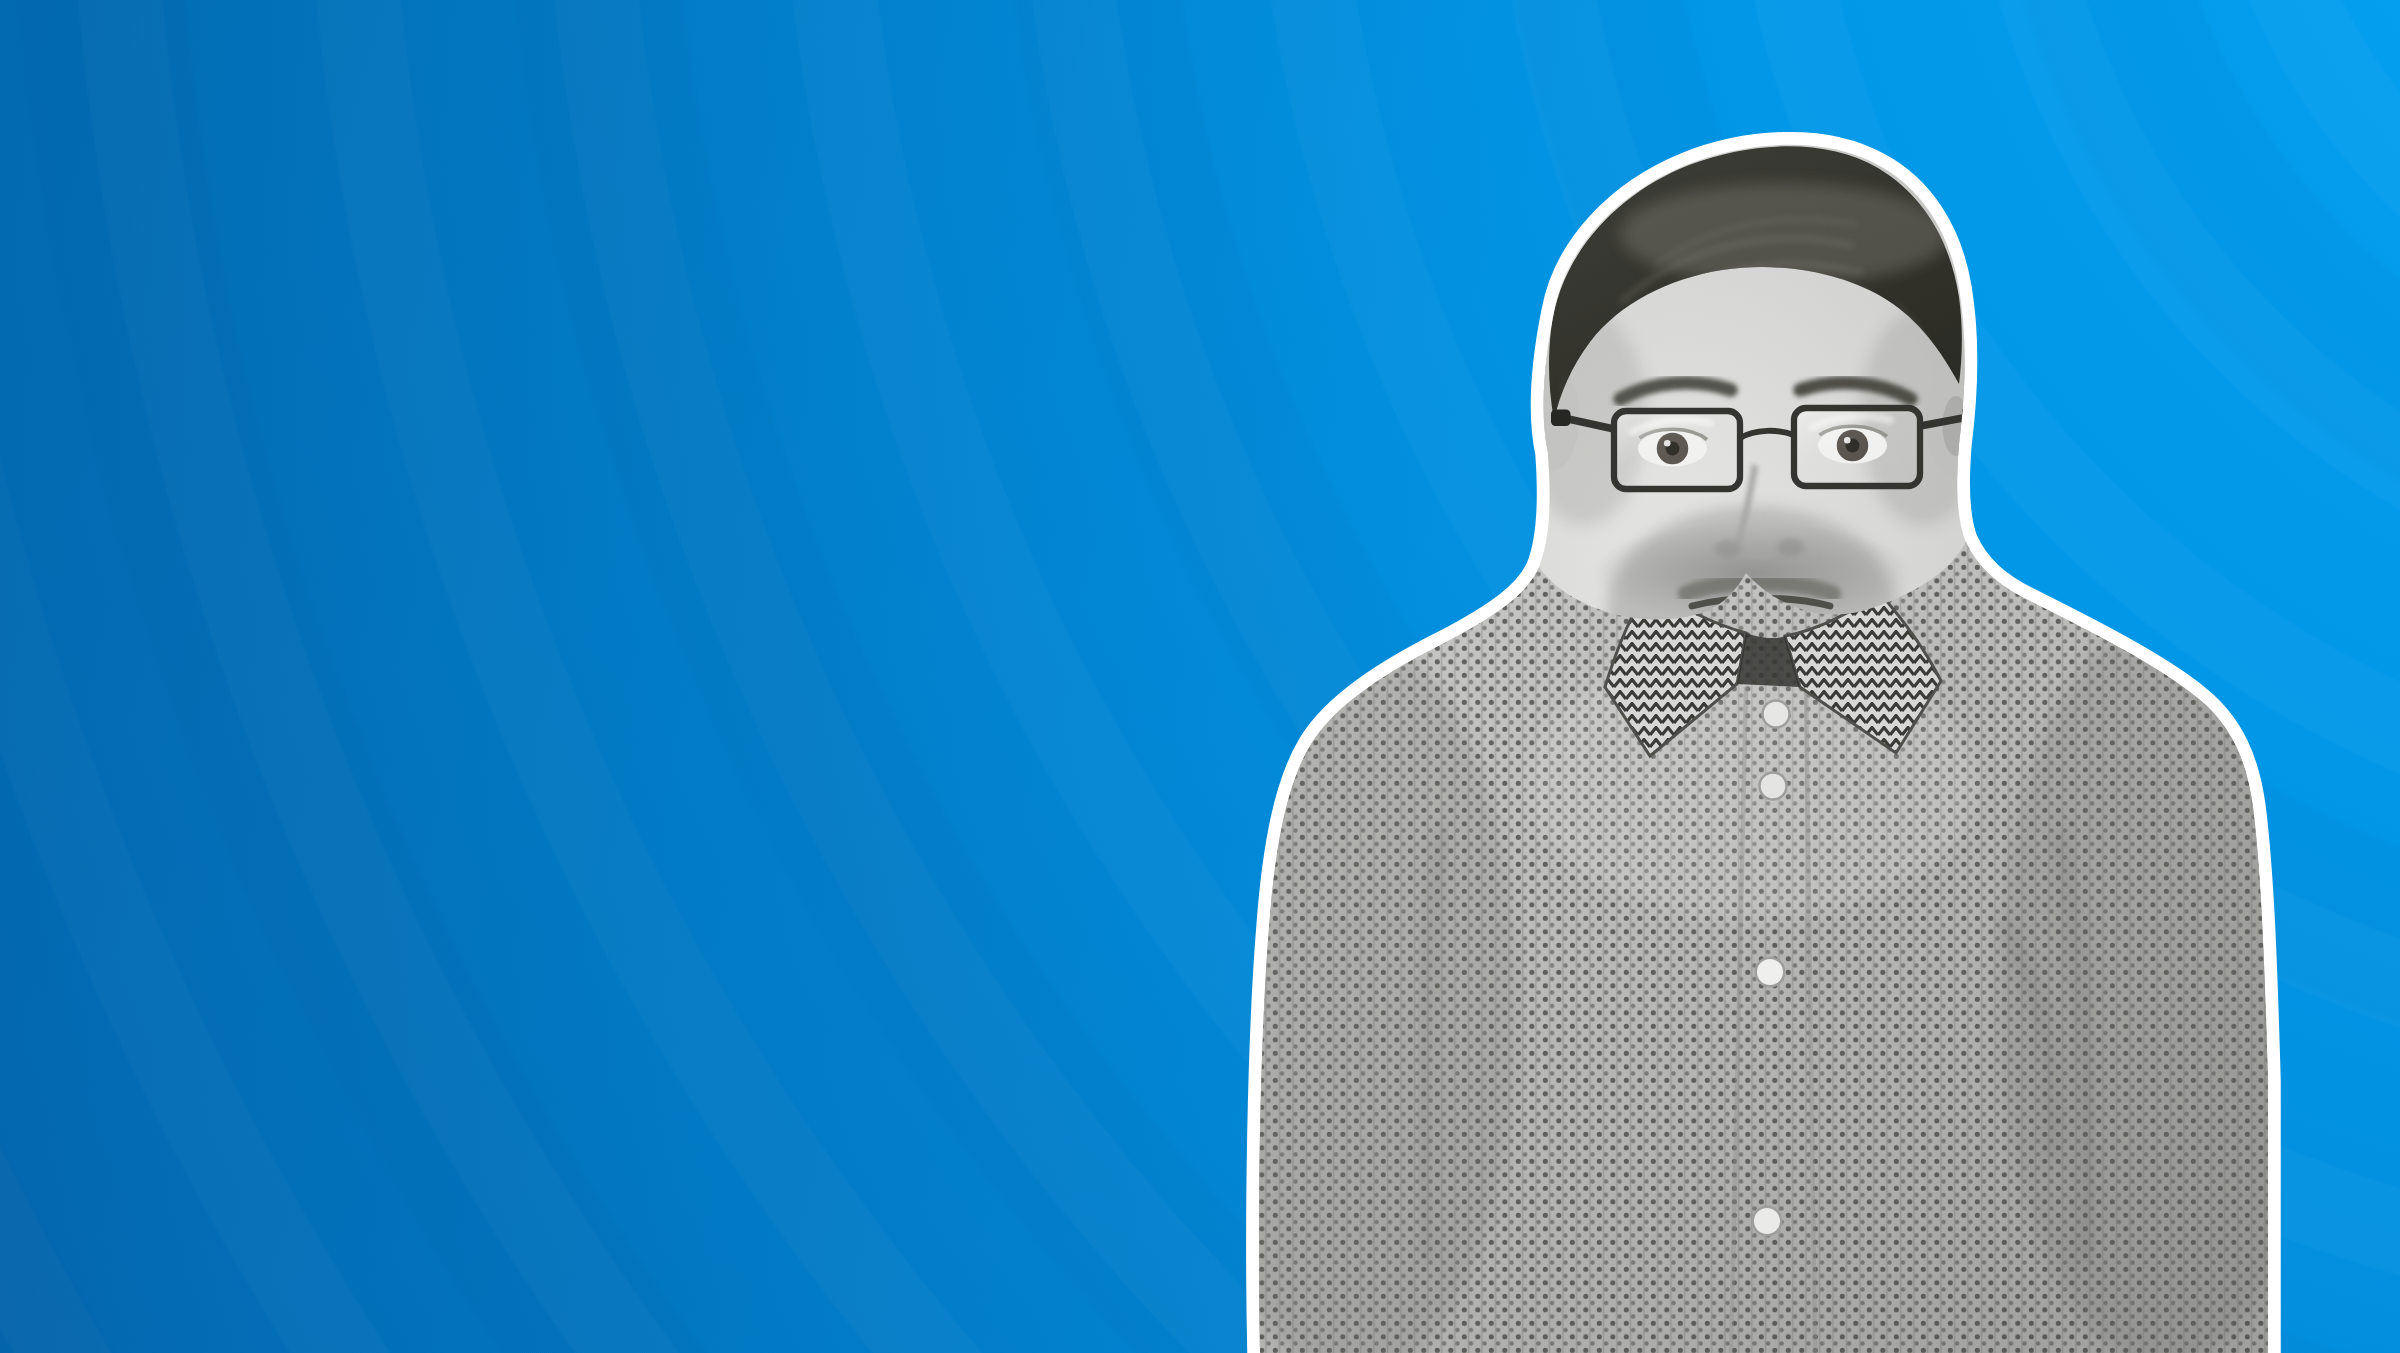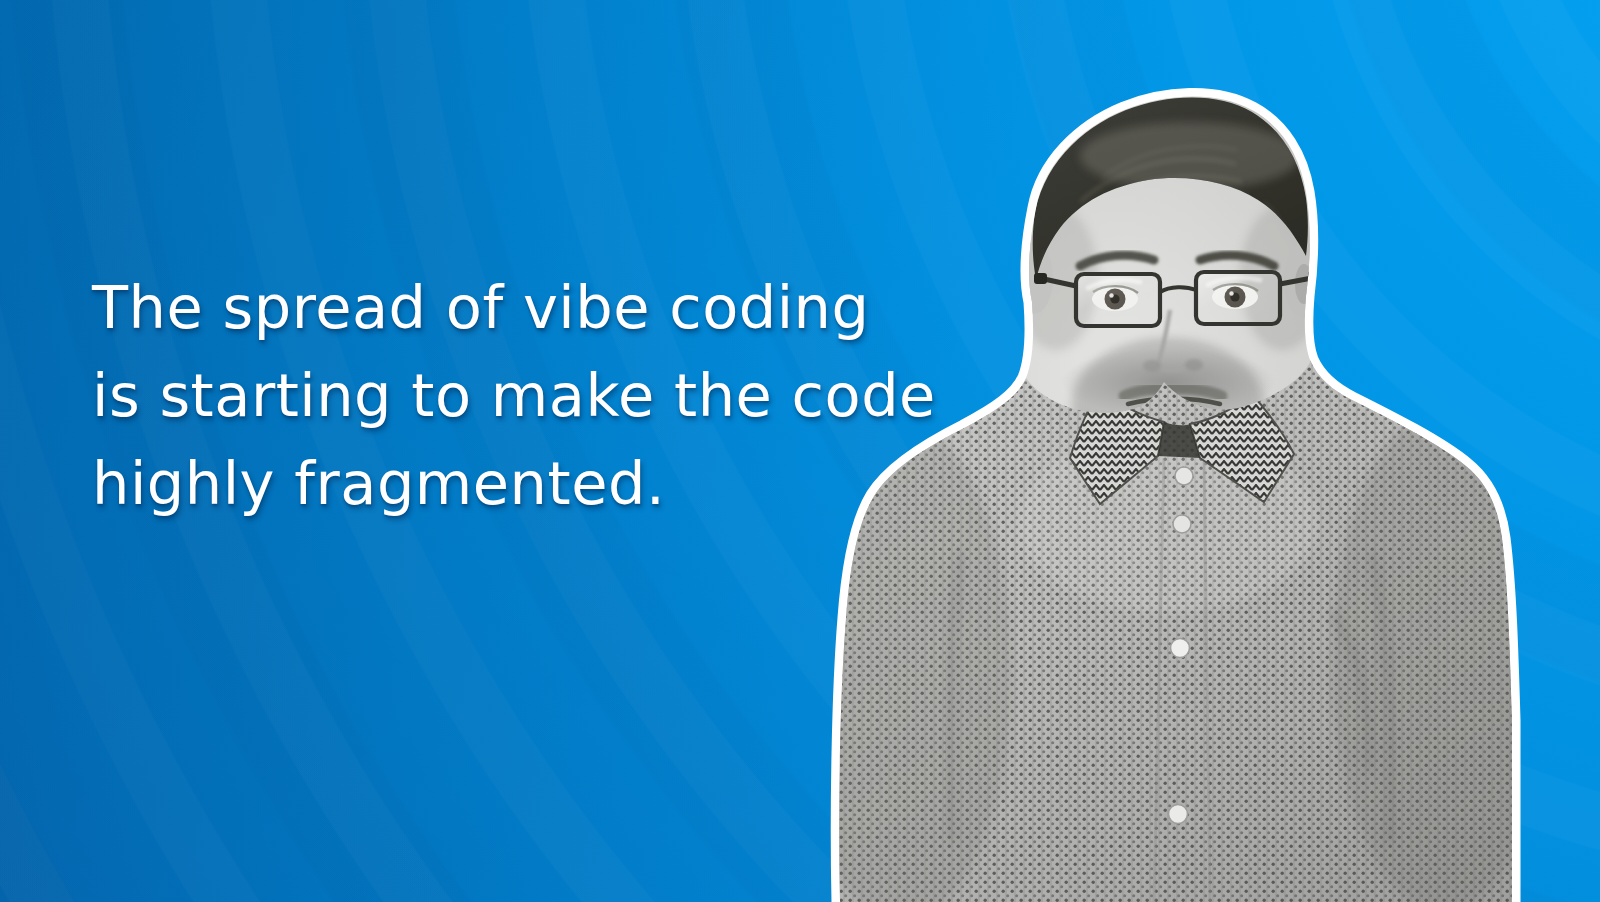--- a/index.html
+++ b/index.html
@@ -116,25 +116,20 @@
 </head>
 <body>
 
 <div id="card">
 
   <div class="bg-base"></div>
   <div class="bg-rings"></div>
   <div class="bg-rings-2"></div>
   <div class="bg-vignette"></div>
 
-  <div id="quote">
-    <span class="quote-line">The spread of vibe coding</span>
-    <span class="quote-line">is starting to make the code</span>
-    <span class="quote-line">highly fragmented.</span>
-  </div>
 
   <div id="portrait">
     <svg viewBox="0 0 700 850" preserveAspectRatio="none">
       <defs>
 
         <path id="bodyPath" d="
           M 224,156
           C 232,112 268,76 312,58
           C 352,42 404,38 440,58
           C 470,74 488,104 494,140

